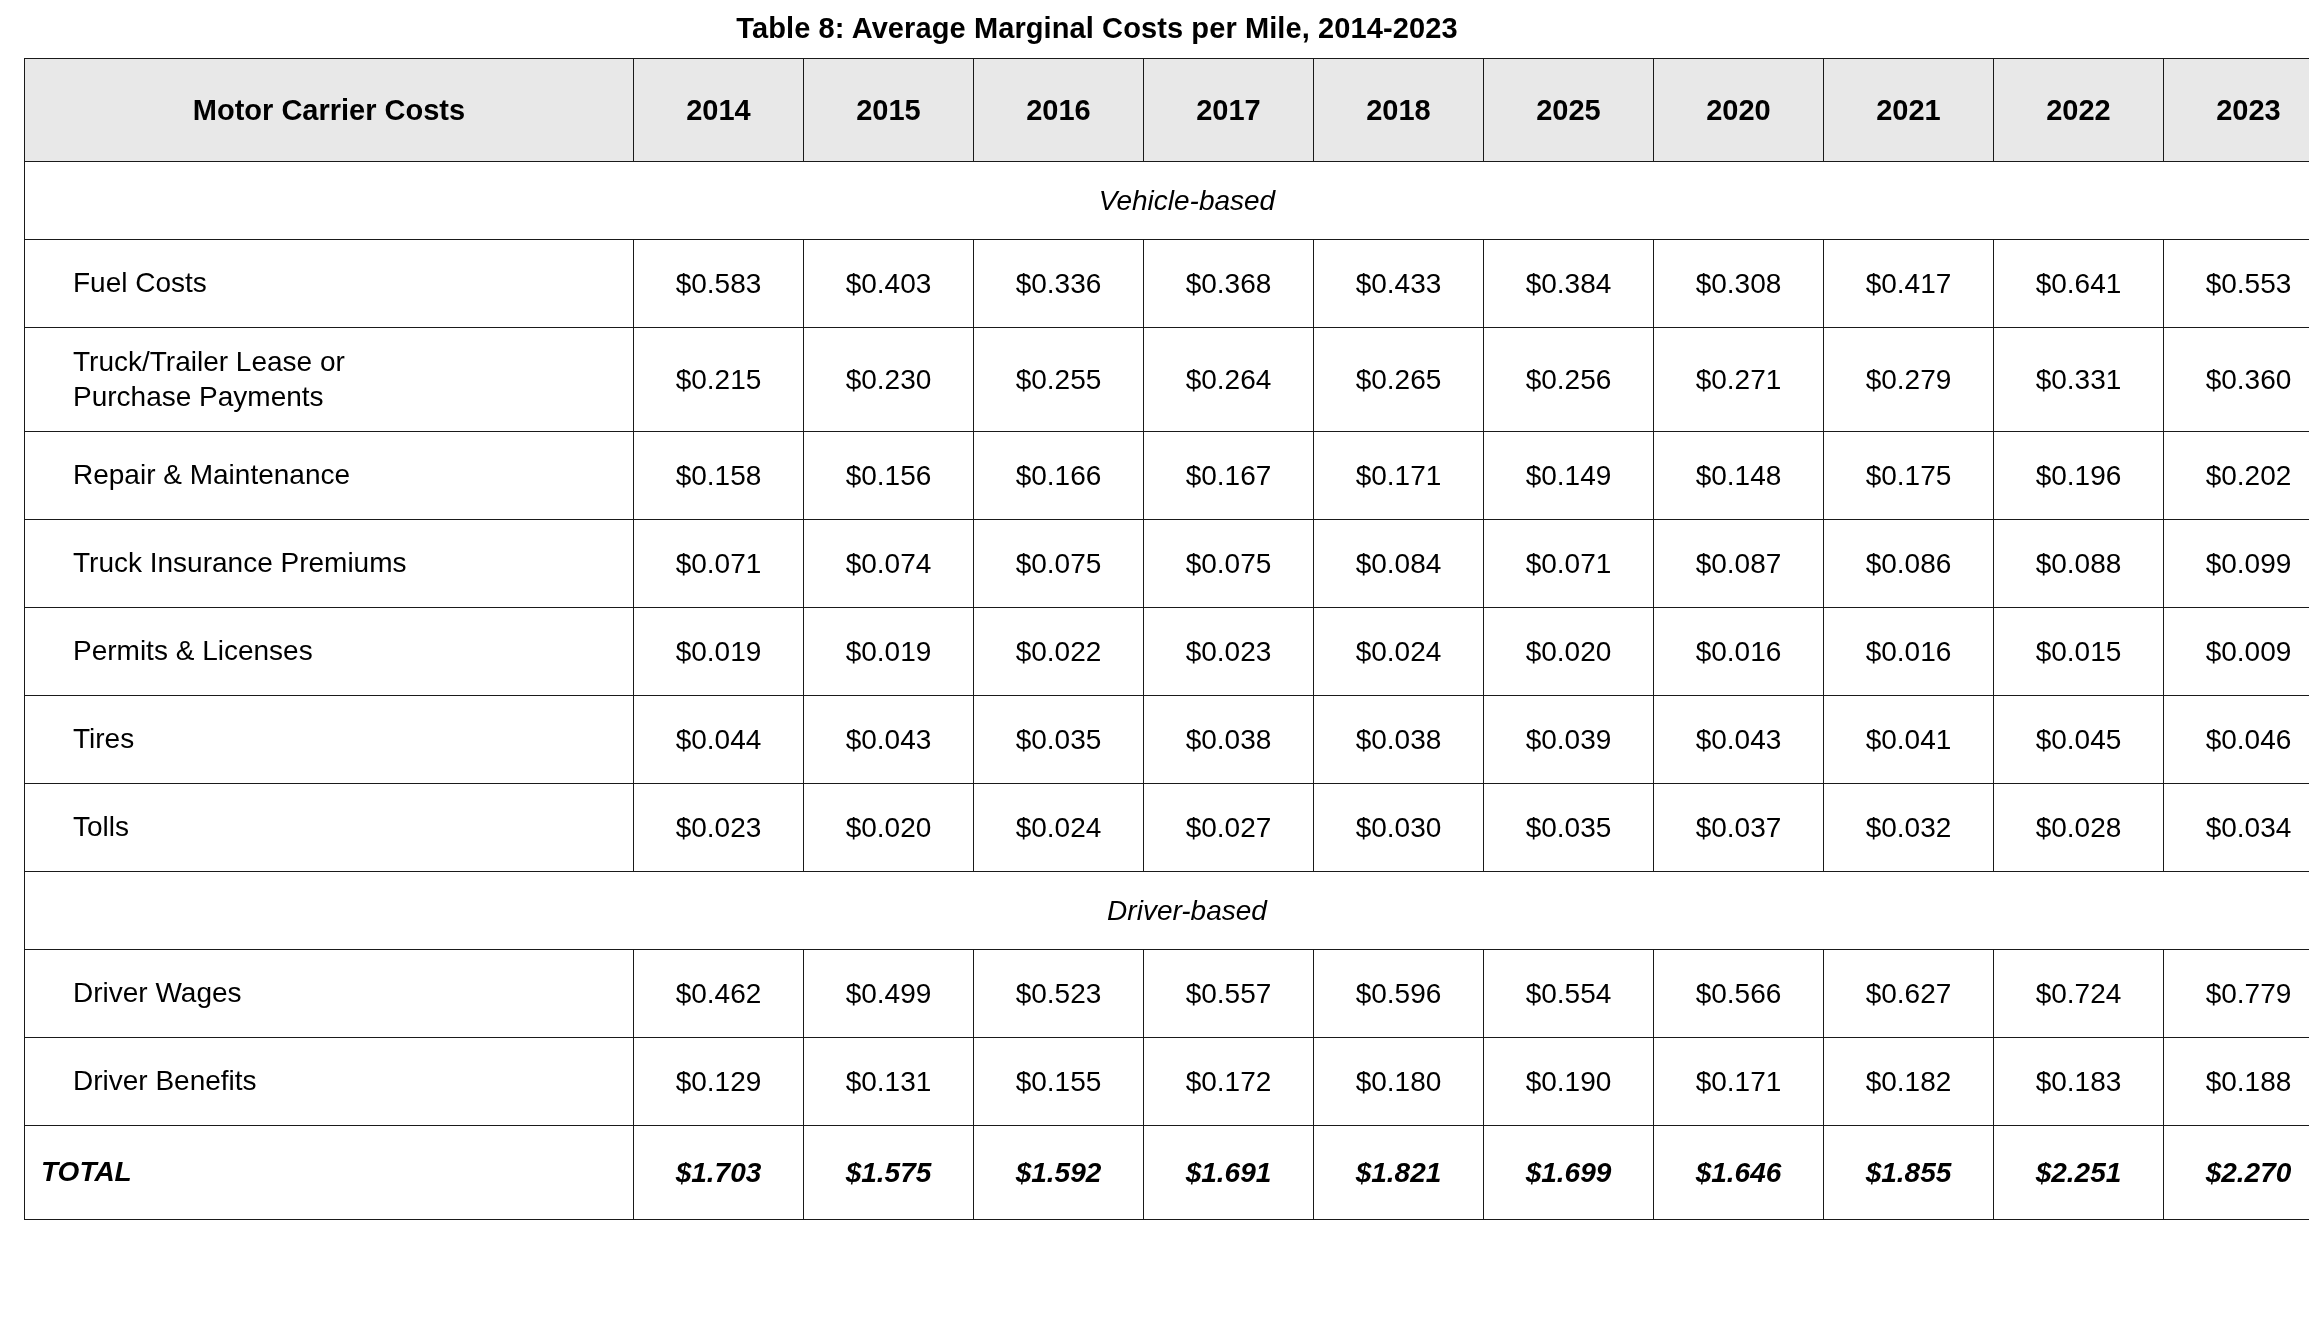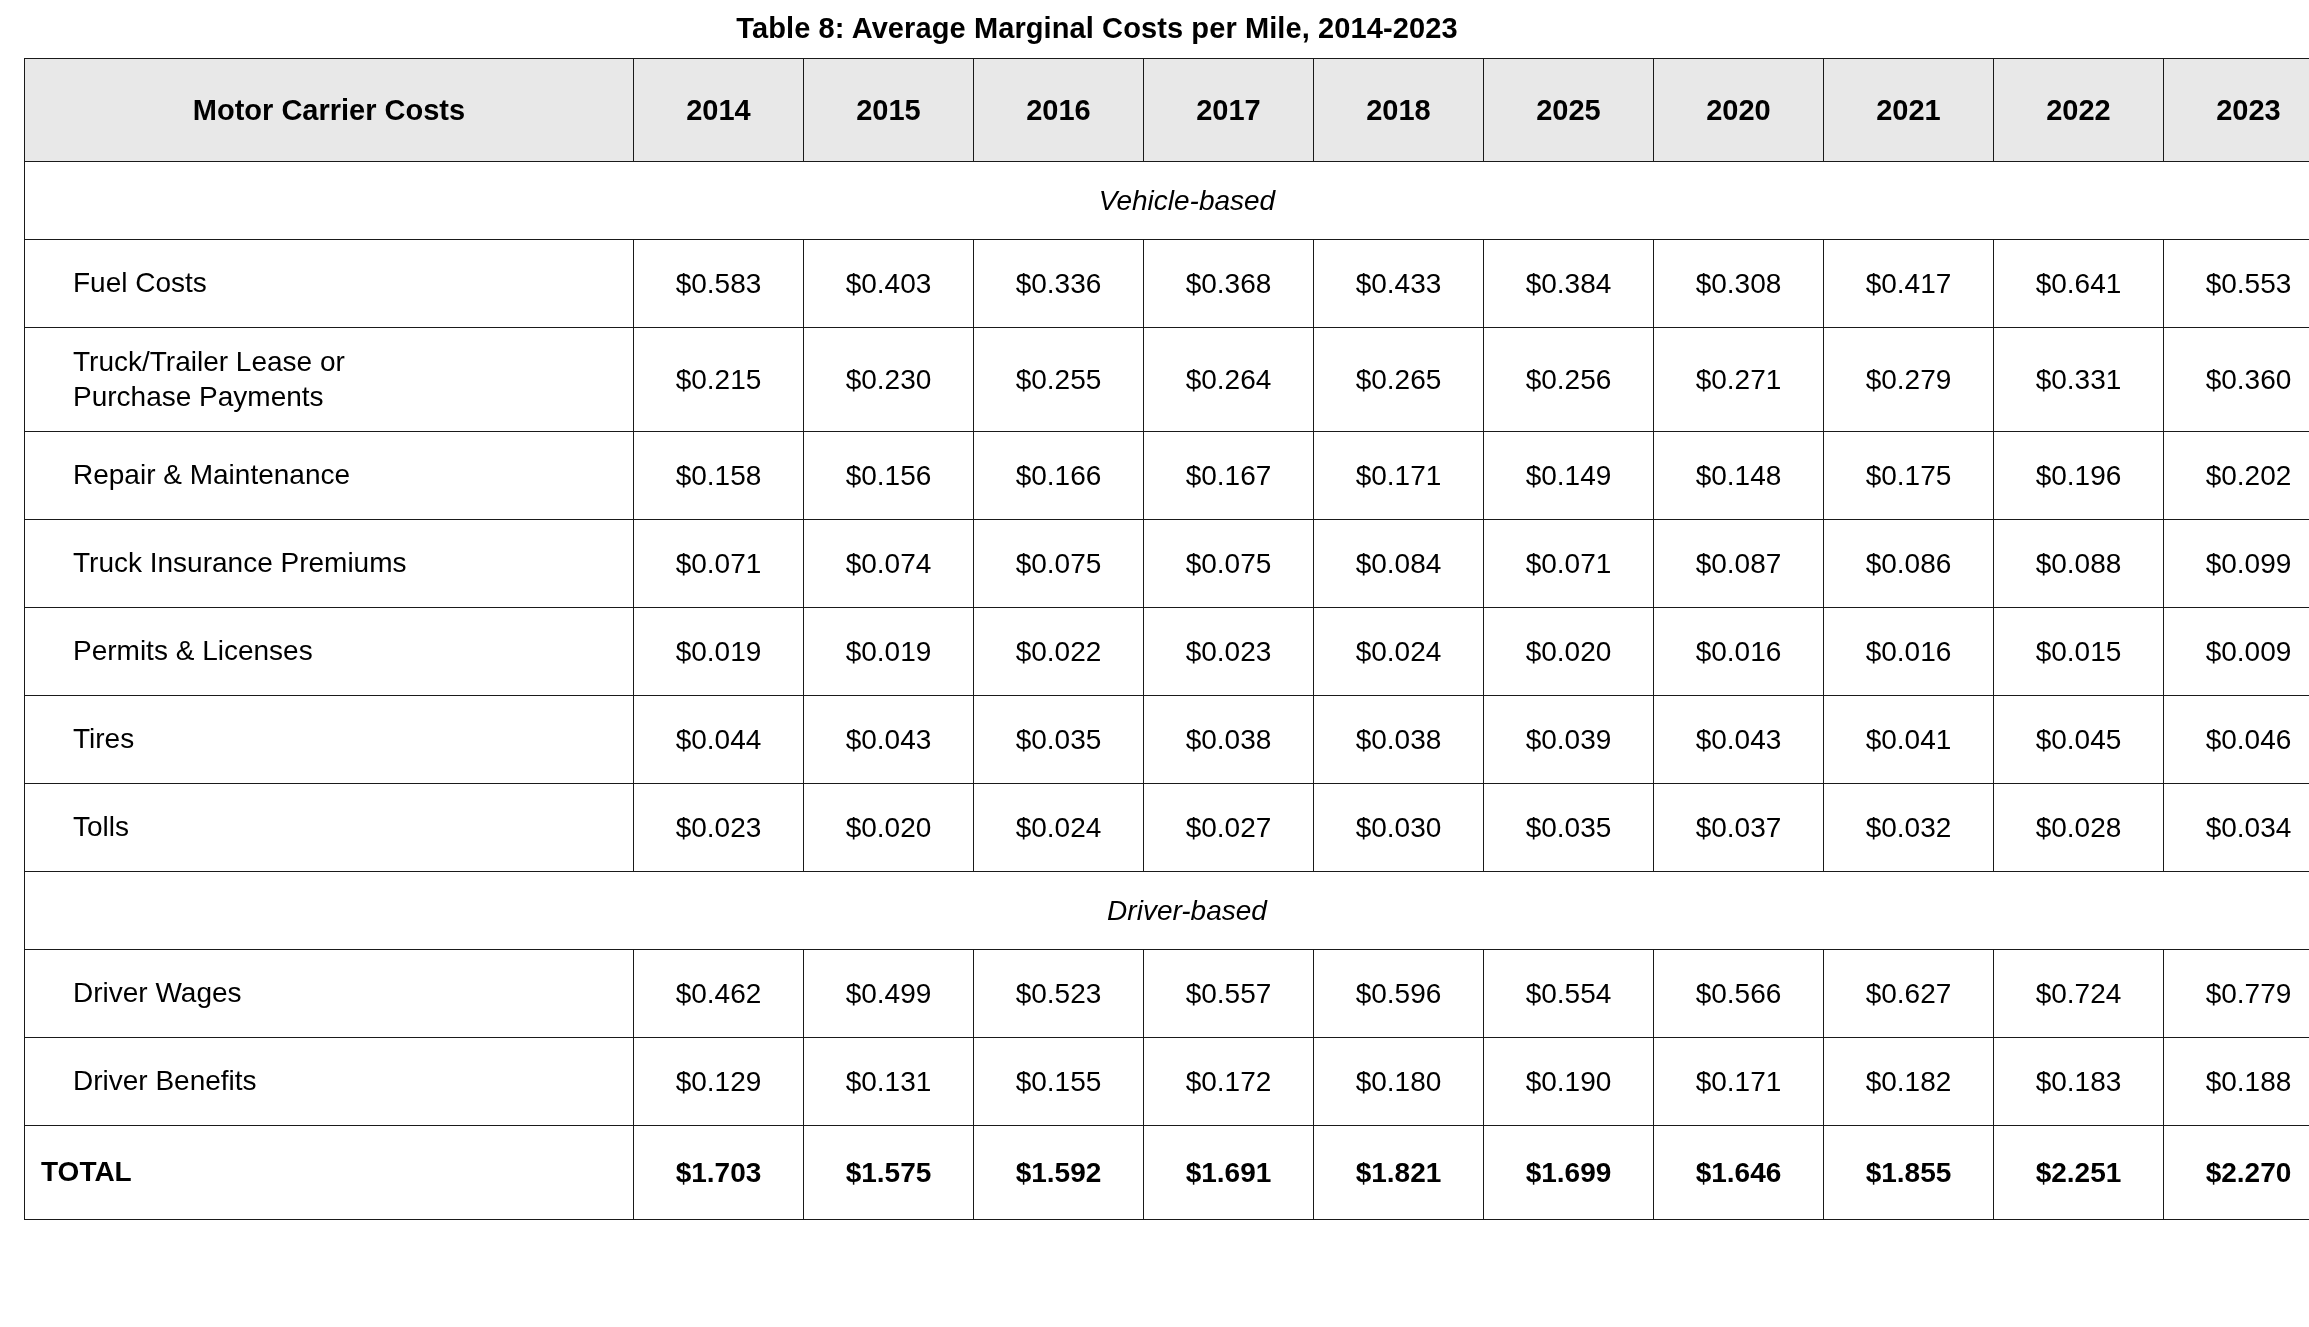--- a/index.html
+++ b/index.html
@@ -80,20 +80,21 @@
   }
   tbody tr.total-row td {
     font-weight: bold;
   }
   tbody tr.total-row td.row-label {
     padding-left: 16px;
   }
   tbody tr.total-row td.value,
   tbody tr.total-row td.row-label {
     height: 94px;
+    font-style: italic;
   }
   tbody tr.two-line td.row-label,
   tbody tr.two-line td.value {
     height: 104px;
   }
 </style>
 </head>
 <body>
 
 <div class="page">

